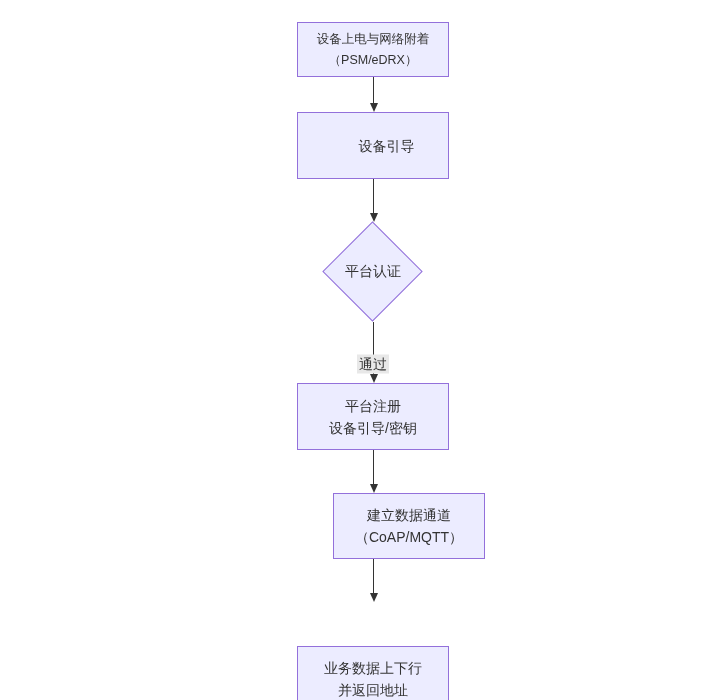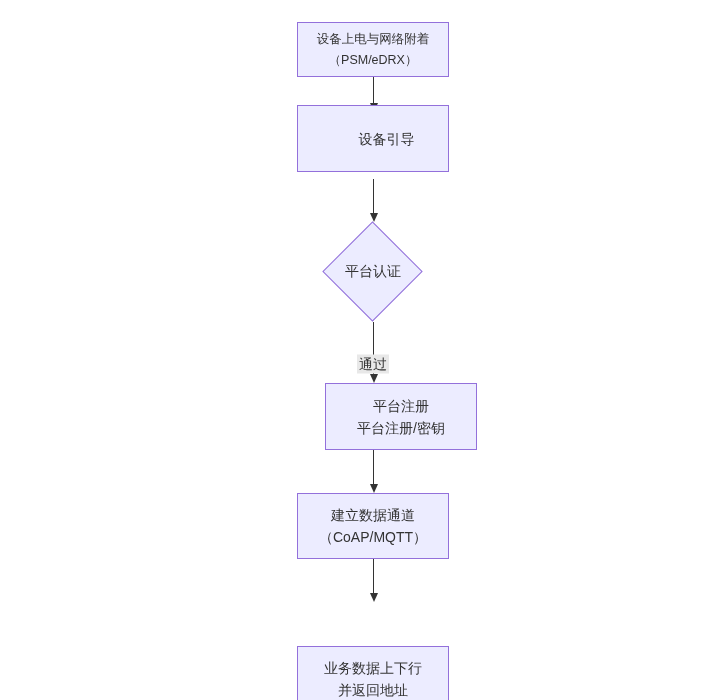--- a/index.html
+++ b/index.html
@@ -31,23 +31,23 @@
     color: var(--text);
     display: flex;
     flex-direction: column;
     align-items: center;
     justify-content: center;
     text-align: left;
     font-size: 14px;
     line-height: 22px;
   }
   .node-a { top: 22px;  height: 55px; font-size: 12.5px; line-height: 21px; }
-  .node-b { top: 105px; height: 67px; padding-left: 27px; }
-  .node-d { top: 383px; height: 67px; margin-left: 28px; }
-  .node-e { top: 493px; height: 66px; }
+  .node-b { top: 112px; height: 67px; padding-left: 27px; }
+  .node-d { top: 383px; height: 67px; }
+  .node-e { top: 493px; height: 66px; margin-left: 36px; }
   .node-f { top: 602px; height: 66px; margin-top: 44px; }
 
   
   .edge {
     position: absolute;
     left: 369px;
     width: 9px;
     display: flex;
     flex-direction: column;
     align-items: center;
@@ -136,21 +136,21 @@
   </div>
 
   <div class="edge edge-cd">
     <div class="edge-line"></div>
     <div class="arrowhead"></div>
   </div>
   <span class="edge-label">通过</span>
 
   <div class="node node-d">
     <span>平台注册</span>
-    <span>平台注册/密钥</span>
+    <span>设备引导/密钥</span>
   </div>
 
   <div class="edge edge-de">
     <div class="edge-line"></div>
     <div class="arrowhead"></div>
   </div>
 
   <div class="node node-e">
     <span>建立数据通道</span>
     <span>（CoAP/MQTT）</span>

